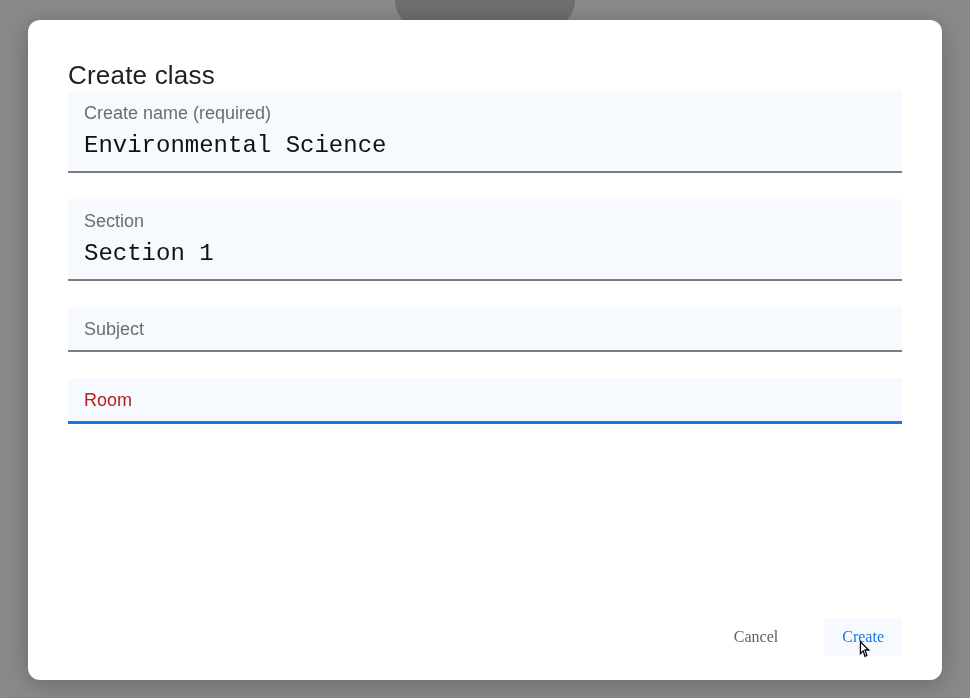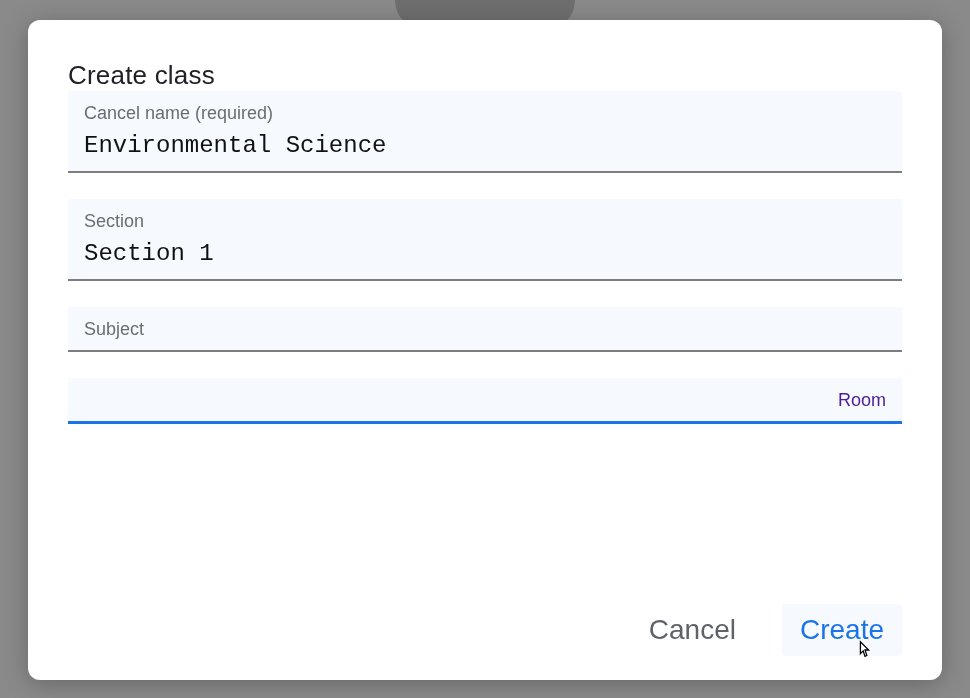--- a/index.html
+++ b/index.html
@@ -50,47 +50,47 @@
       display: flex;
       flex-direction: column;
       gap: 6px;
     }
     .field.focused { border-bottom: 3px solid #1a73e8; }
     .field-label {
       font-size: 18px;
       color: #6a6e73;
       font-weight: 400;
     }
-    .field.focused .field-label { color: #4c1d95; text-align: right; }
+    .field.focused .field-label { color: #b91c1c; }
     .field-input {
       border: none;
       background: transparent;
       font-size: 24px;
       color: #111;
       font-family: Liberation Mono, monospace;
       outline: none;
       padding: 0;
       line-height: 1.3;
     }
     .actions {
       display: flex;
       justify-content: flex-end;
       gap: 28px;
       padding-top: 32px;
       align-items: center;
     }
     .btn {
-      font-size: 28px;
+      font-size: 16px;
       font-weight: 500;
       padding: 10px 18px;
       border: none;
       background: transparent;
       border-radius: 4px;
       cursor: pointer;
-      font-family: Liberation Sans, sans-serif;
+      font-family: Liberation Serif, serif;
     }
     .btn-cancel { color: #5f6368; }
     .btn-create { color: #1a73e8; background: #f6f9fd; position: relative; }
     .cursor {
       position: absolute;
       bottom: 14px;
       right: 66px;
       font-size: 20px;
       pointer-events: none;
       color: #222;
@@ -101,21 +101,21 @@
 <body>
 
 <div class="backdrop-shape"></div>
 
 <div class="dialog">
   <h1 class="dialog-title">Create class</h1>
 
   <div class="fields">
 
     <div class="field">
-      <span class="field-label">Cancel name (required)</span>
+      <span class="field-label">Create name (required)</span>
       <input class="field-input" type="text" value="Environmental Science" style="">
     </div>
 
     <div class="field">
       <span class="field-label">Section</span>
       <input class="field-input" type="text" value="Section 1" style="">
     </div>
 
     <div class="field">
       <span class="field-label">Subject</span>

